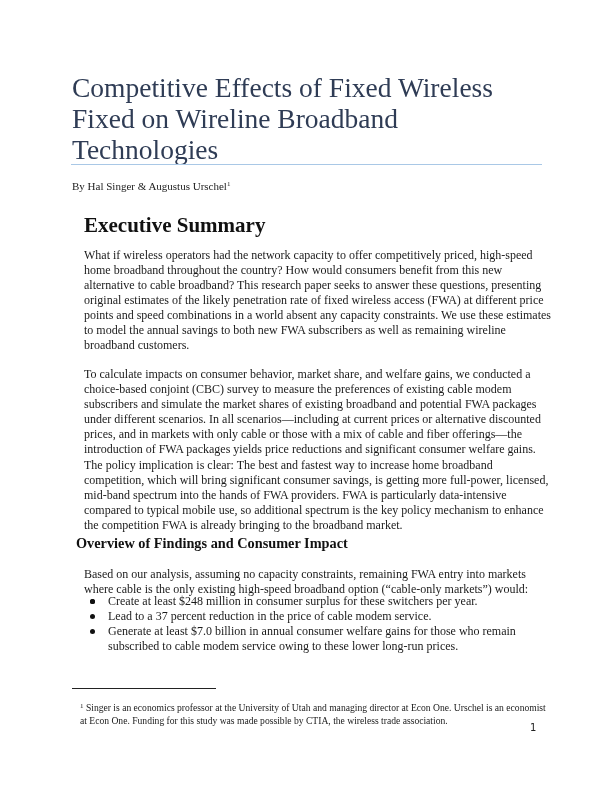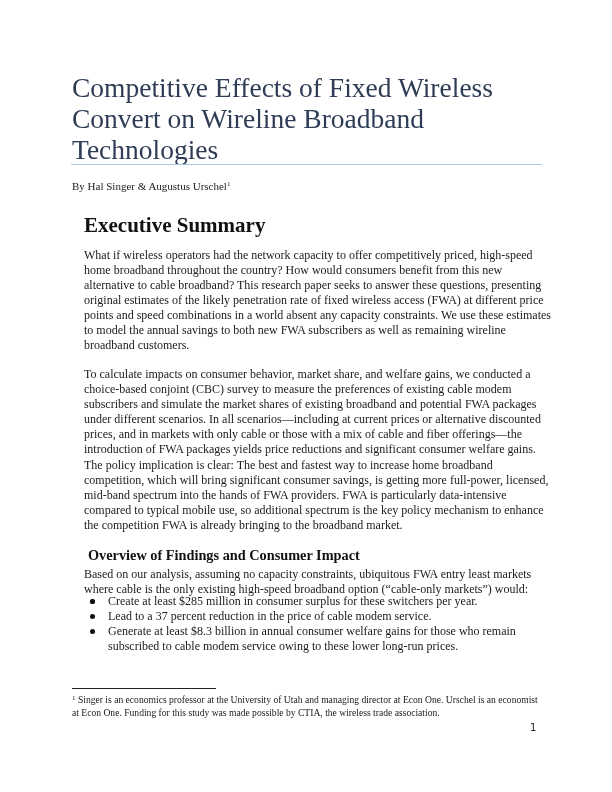--- a/index.html
+++ b/index.html
@@ -22,74 +22,74 @@
     .h1 {
       position: absolute; left: 72px; top: 201px;
       font-family: "Liberation Serif", serif; font-size: 21px; font-weight: bold; color: #111; margin: 12px;
     }
     .para {
       position: absolute; left: 72px; width: 470px; margin: 12px;
       font-family: "Liberation Serif", serif; font-size: 12px; line-height: 15px; color: #1a1a1a;
     }
     .h2 {
       position: absolute; left: 72px; top: 531px;
-      font-family: "Liberation Serif", serif; font-size: 14.3px; font-weight: bold; color: #111; margin: 16px;
+      font-family: "Liberation Serif", serif; font-size: 14.3px; font-weight: bold; color: #111; margin: 4px;
     }
     .bullets {
       position: absolute; left: 72px; top: 594px; width: 470px; margin: 0; padding: 0; list-style: none;
       font-family: "Liberation Serif", serif; font-size: 12px; line-height: 15px; color: #1a1a1a;
     }
     .bullets li { position: relative; padding-left: 36px; }
     .bullets li .dot {
       position: absolute; left: 18px; top: 5px; width: 5px; height: 5px; border-radius: 50%; background: #111;
     }
     .fn-rule {
       position: absolute; left: 72px; top: 688px; width: 144px; height: 0; border-top: 1px solid #222;
     }
     .footnote {
-      position: absolute; left: 72px; top: 694px; width: 470px; margin: 0;
+      position: absolute; left: 72px; top: 694px; width: 470px; margin: 8px;
       font-family: "Liberation Serif", serif; font-size: 9.6px; line-height: 12.5px; color: #1a1a1a;
     }
     .footnote sup { font-size: 7px; vertical-align: 3px; line-height: 0; }
     .page-num {
       position: absolute; left: 530px; top: 722px;
       font-family: "DejaVu Sans", sans-serif; font-size: 10px; color: #222;
     }
   </style>
 </head>
 <body>
 
 <div class="page">
 
   <h1 class="title">
     <span>Competitive Effects of Fixed Wireless</span><br>
-    <span>Convert on Wireline Broadband</span><br>
+    <span>Fixed on Wireline Broadband</span><br>
     <span>Technologies</span>
   </h1>
   <div class="title-rule"></div>
 
   <div class="byline">
     <span>By Hal Singer &amp; Augustus Urschel</span><sup>1</sup>
   </div>
 
   <h2 class="h1">Executive Summary</h2>
 
   <p class="para" style="top:236px;">What if wireless operators had the network capacity to offer competitively priced, high-speed home broadband throughout the country? How would consumers benefit from this new alternative to cable broadband? This research paper seeks to answer these questions, presenting original estimates of the likely penetration rate of fixed wireless access (FWA) at different price points and speed combinations in a world absent any capacity constraints. We use these estimates to model the annual savings to both new FWA subscribers as well as remaining wireline broadband customers.</p>
   <p class="para" style="top:355px;">To calculate impacts on consumer behavior, market share, and welfare gains, we conducted a choice-based conjoint (CBC) survey to measure the preferences of existing cable modem subscribers and simulate the market shares of existing broadband and potential FWA packages under different scenarios. In all scenarios—including at current prices or alternative discounted prices, and in markets with only cable or those with a mix of cable and fiber offerings—the introduction of FWA packages yields price reductions and significant consumer welfare gains.</p>
   <p class="para" style="top:446px;">The policy implication is clear: The best and fastest way to increase home broadband competition, which will bring significant consumer savings, is getting more full-power, licensed, mid-band spectrum into the hands of FWA providers. FWA is particularly data-intensive compared to typical mobile use, so additional spectrum is the key policy mechanism to enhance the competition FWA is already bringing to the broadband market.</p>
 
   <h3 class="h2">Overview of Findings and Consumer Impact</h3>
 
-  <p class="para" style="top:555px;">Based on our analysis, assuming no capacity constraints, ubiquitous FWA entry least markets where cable is the only existing high-speed broadband option (“cable-only markets”) would:</p>
+  <p class="para" style="top:555px;">Based on our analysis, assuming no capacity constraints, remaining FWA entry into markets where cable is the only existing high-speed broadband option (“cable-only markets”) would:</p>
 
   <ul class="bullets">
     <li><span class="dot"></span></li>
-    <li><span class="dot"></span><span>Create at least $285 million in consumer surplus for these switchers per year.</span></li>
+    <li><span class="dot"></span><span>Create at least $248 million in consumer surplus for these switchers per year.</span></li>
     <li><span class="dot"></span><span>Lead to a 37 percent reduction in the price of cable modem service.</span></li>
-    <li><span class="dot"></span><span>Generate at least $8.3 billion in annual consumer welfare gains for those who remain subscribed to cable modem service owing to these lower long-run prices.</span></li>
+    <li><span class="dot"></span><span>Generate at least $7.0 billion in annual consumer welfare gains for those who remain subscribed to cable modem service owing to these lower long-run prices.</span></li>
   </ul>
 
   <div class="fn-rule"></div>
   <p class="footnote">
     <sup>1</sup>
     <span>Singer is an economics professor at the University of Utah and managing director at Econ One. Urschel is an economist at Econ One. Funding for this study was made possible by CTIA, the wireless trade association.</span>
   </p>
 
   <div class="page-num">1</div>
 </div>

